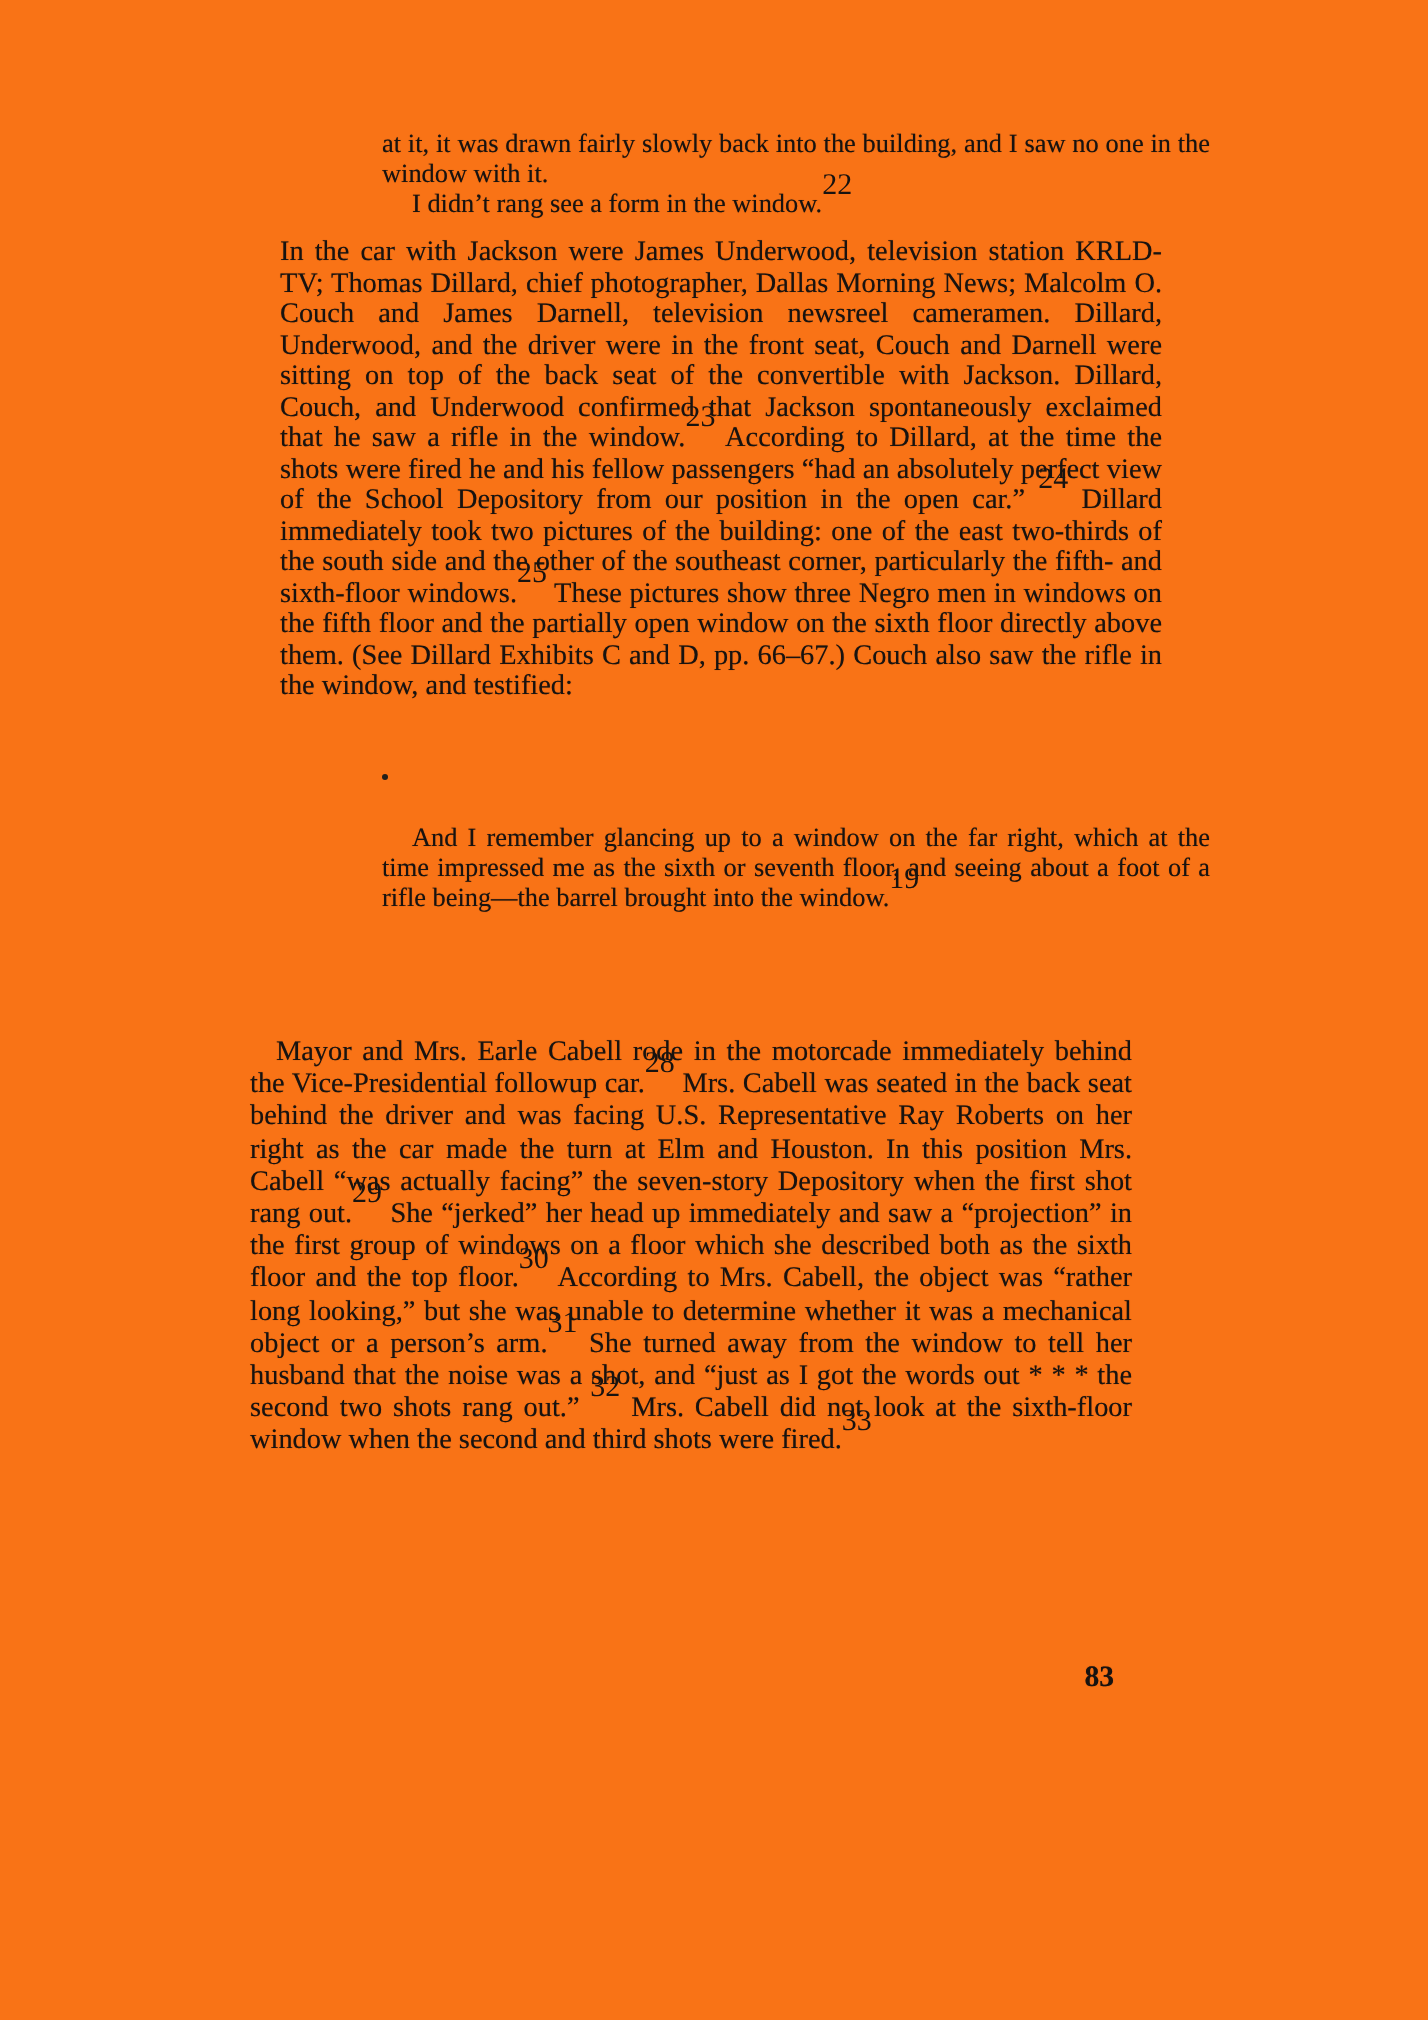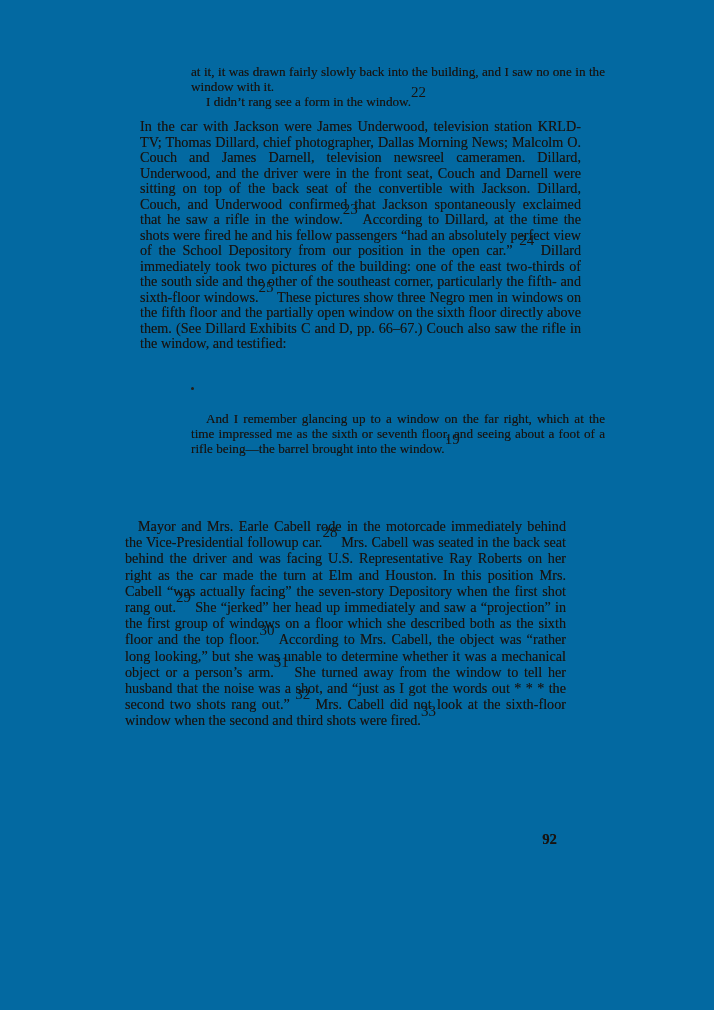--- a/index.html
+++ b/index.html
@@ -2,21 +2,21 @@
 <html><head>
 <meta charset="utf-8">
 <style>
   * { box-sizing: border-box; }
   html, body { margin: 0; padding: 0; }
   body { background: #ffffff; }
   .page {
     position: relative;
     width: 714px;
     height: 1010px;
-    background: #0369a1;
+    background: #f97316;
     font-family: "Liberation Serif", "DejaVu Serif", serif;
     color: #181310;
     overflow: hidden;
   }
   .txt {
     text-align: justify;
     text-shadow: 0 0 0.4px rgba(24, 19, 16, 0.55);
   }
   .quote { position: absolute; font-size: 13.2px; line-height: 15.1px; }
   .quote p { margin: 0; }
@@ -64,15 +64,15 @@
   <div class="speck"></div>
 
   <blockquote class="quote txt" id="quote-couch">
     <p class="q-indent"><span>And I remember glancing up to a window on the far right, which at the time impressed me as the sixth or seventh floor, and seeing about a foot of a rifle being—the barrel brought into the window.</span><sup class="fn">19</sup></p>
   </blockquote>
 
   <div id="flow-lower">
     <p class="para txt" id="para-cabell"><span>Mayor and Mrs. Earle Cabell rode in the motorcade immediately behind the Vice-Presidential followup car.</span><sup class="fn">28</sup><span>  Mrs. Cabell was seated in the back seat behind the driver and was facing U.S. Representative Ray Roberts on her right as the car made the turn at Elm and Houston.  In this position Mrs. Cabell “was actually facing” the seven-story Depository when the first shot rang out.</span><sup class="fn">29</sup><span>  She “jerked” her head up immediately and saw a “projection” in the first group of windows on a floor which she described both as the sixth floor and the top floor.</span><sup class="fn">30</sup><span>  According to Mrs. Cabell, the object was “rather long looking,” but she was unable to determine whether it was a mechanical object or a person’s arm.</span><sup class="fn">31</sup><span>  She turned away from the window to tell her husband that the noise was a shot, and “just as I got the words out * * * the second two shots rang out.” </span><sup class="fn">32</sup><span>  Mrs. Cabell did not look at the sixth-floor window when the second and third shots were fired.</span><sup class="fn">33</sup></p>
   </div>
 
-  <div class="txt" id="page-number">92</div>
+  <div class="txt" id="page-number">83</div>
 
 </div>
 
 </body></html>

